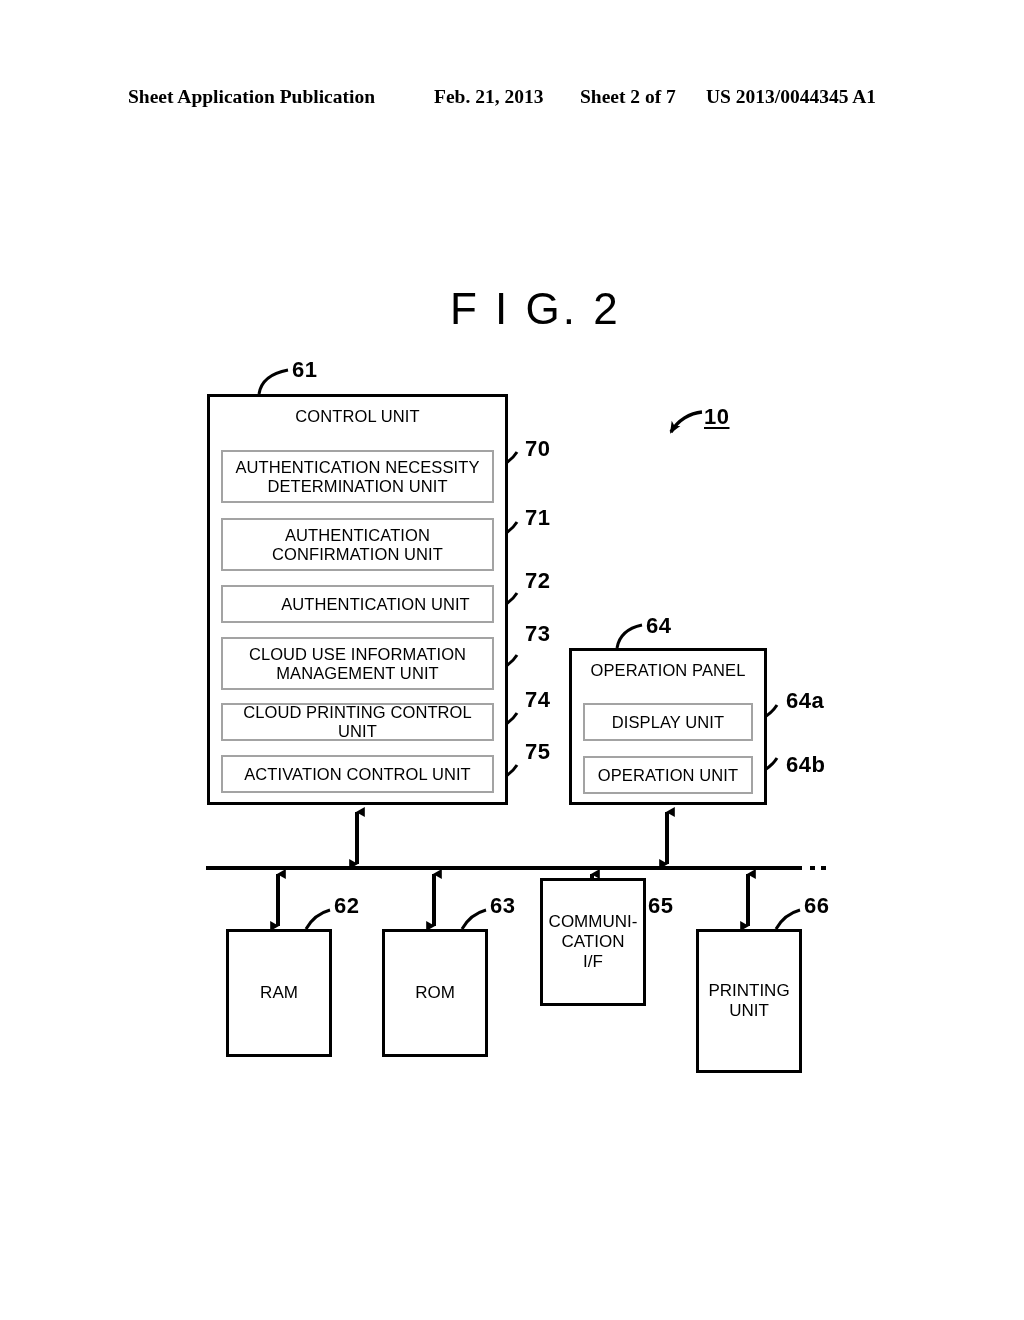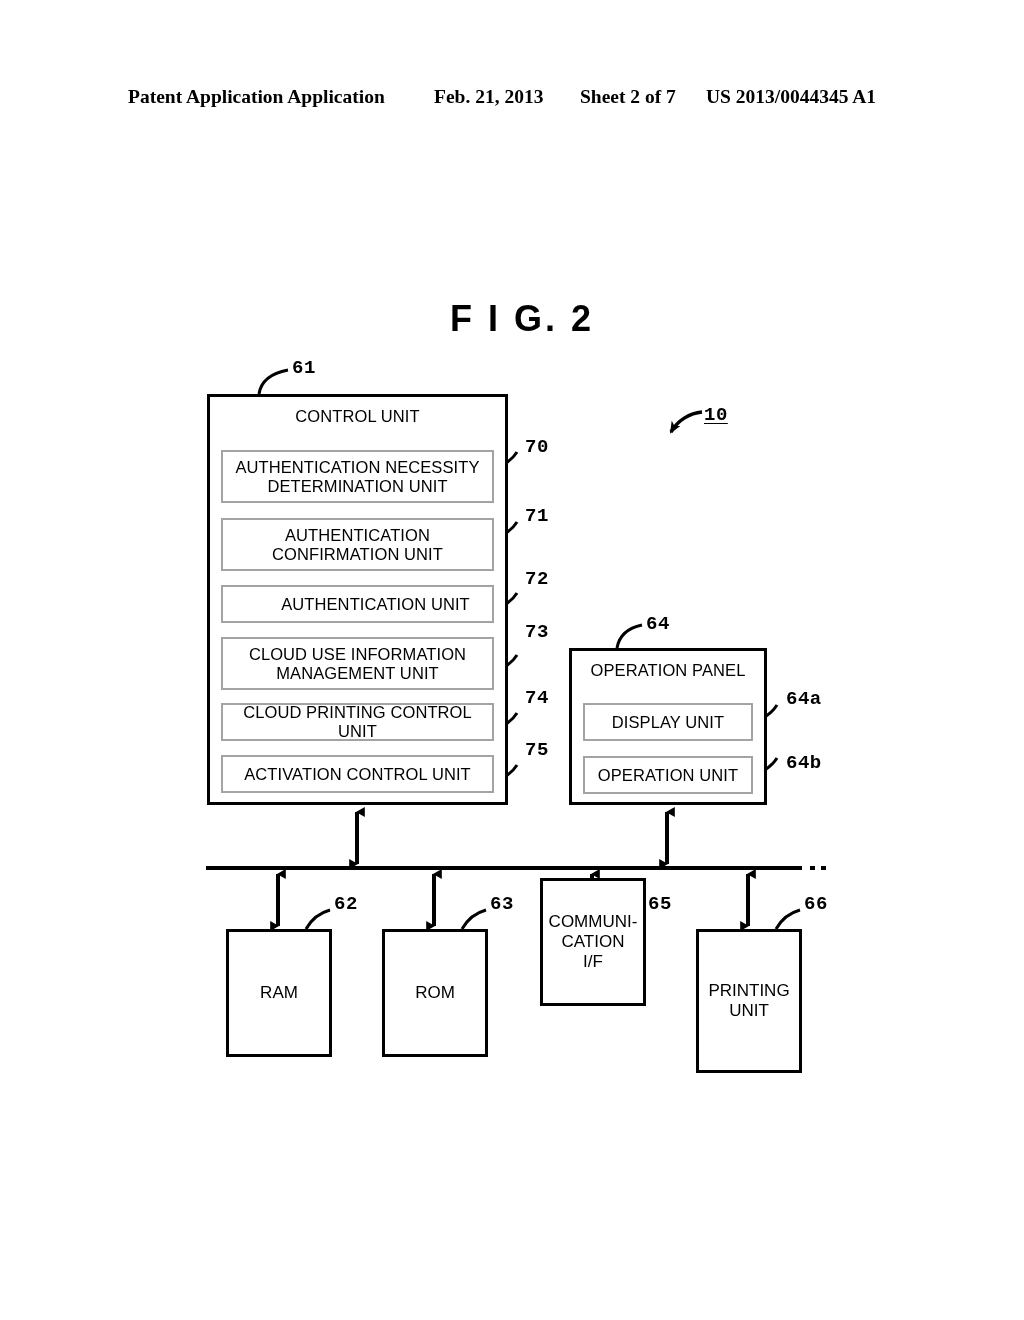--- a/index.html
+++ b/index.html
@@ -32,24 +32,24 @@
   }
   #page-header .hdr-pub   { position: absolute; left: 128px; top: 0; }
   #page-header .hdr-date  { position: absolute; left: 434px; top: 0; }
   #page-header .hdr-sheet { position: absolute; left: 580px; top: 0; }
   #page-header .hdr-pat   { position: absolute; left: 706px; top: 0; }
 
   
   #fig-title {
     position: absolute;
     left: 450px;
-    top: 298px;
+    top: 284px;
     font-family: "Liberation Sans", sans-serif;
-    font-weight: bold;
-    font-size: 36px;
+    font-weight: normal;
+    font-size: 44px;
     letter-spacing: 3px;
   }
 
   
   .box {
     position: absolute;
     box-sizing: border-box;
     border: 3px solid #000;
     background: #fff;
   }
@@ -84,42 +84,42 @@
     align-items: center;
     justify-content: center;
     text-align: center;
     font-size: 17px;
     line-height: 20px;
   }
 
   
   .refnum {
     position: absolute;
-    font-family: Liberation Mono, monospace;
+    font-family: Liberation Sans, sans-serif;
     font-weight: bold;
-    font-size: 19px;
+    font-size: 22px;
     letter-spacing: 0.5px;
     white-space: nowrap;
   }
   .refnum.underlined { text-decoration: underline; text-underline-offset: 3px; }
 
   
   #vector-layer {
     position: absolute;
     left: 0; top: 0;
     width: 1024px;
     height: 1320px;
     pointer-events: none;
   }
 </style>
 </head>
 <body>
 
 <div id="page-header">
-  <span class="hdr-pub">Patent Application Application</span>
+  <span class="hdr-pub">Sheet Application Publication</span>
   <span class="hdr-date">Feb. 21, 2013</span>
   <span class="hdr-sheet">Sheet 2 of 7</span>
   <span class="hdr-pat">US 2013/0044345 A1</span>
 </div>
 
 <div id="fig-title">F I G.  2</div>
 
 <svg id="vector-layer" viewBox="0 0 1024 1320" xmlns="http://www.w3.org/2000/svg">
   <defs>
     <marker id="arrowUp" markerWidth="10" markerHeight="10" refX="5" refY="1.2" orient="auto-start-reverse" markerUnits="userSpaceOnUse">

